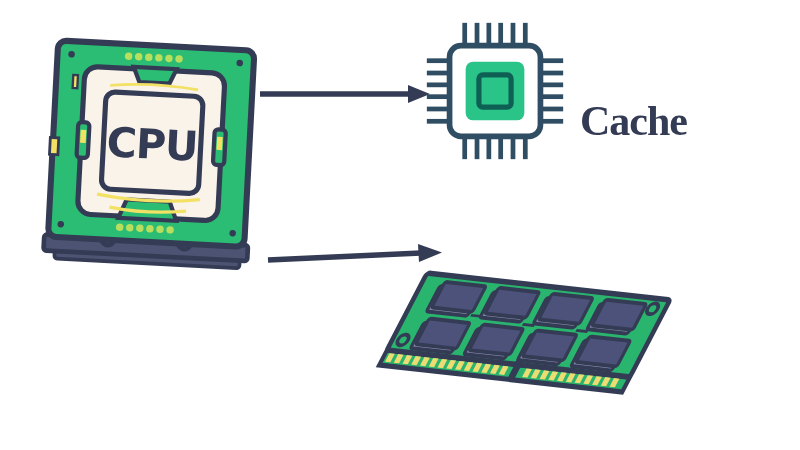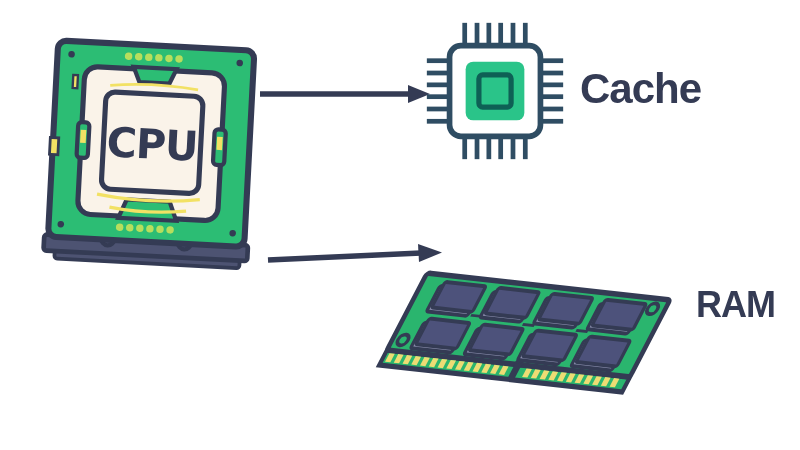--- a/index.html
+++ b/index.html
@@ -9,22 +9,23 @@
     --chip-side:#888cab; --pin-yellow:#eddc74;
   }
   html,body{margin:0;padding:0;}
   .stage{
     position:relative; width:800px; height:450px; background:var(--bg);
     overflow:hidden; font-family:"DejaVu Sans", sans-serif;
   }
   .abs{position:absolute;}
   .label{
     position:absolute; color:var(--ink); font-weight:bold;
-    font-family:Liberation Sans, sans-serif; line-height:1; letter-spacing:-1px;
+    font-family:Liberation Serif, serif; line-height:1; letter-spacing:-1px;
     white-space:nowrap;
+    margin-top:32px;
   }
   .cache-label{left:580px; top:68px; font-size:42px;}
   .ram-label{left:696px; top:287px; font-size:36px;}
   
   .fi{fill:var(--ink)} .fg{fill:var(--board-green)} .fp{fill:var(--pcb-green)}
   .fm{fill:var(--mint)} .fc{fill:var(--cream)} .fy{fill:var(--yellow)}
   .fl{fill:var(--lime)} .fs{fill:var(--slate)} .fct{fill:var(--chip-top)}
   .fcs{fill:var(--chip-side)} .fpy{fill:var(--pin-yellow)} .fw{fill:#fff} .fn{fill:none}
   .si{stroke:var(--ink)} .sc{stroke:var(--cache-ink)} .st{stroke:var(--teal-dark)}
   .sy{stroke:var(--yellow)}
@@ -220,15 +221,14 @@
           <rect x="135" y="40" width="42" height="24" rx="2" class="fct si" stroke-width="3.5"></rect>
         </g>
         <g>
           <rect x="187" y="44" width="42" height="24" rx="2" class="fcs si" stroke-width="3.5"></rect>
           <rect x="190" y="40" width="42" height="24" rx="2" class="fct si" stroke-width="3.5"></rect>
         </g>
       </g>
     </g>
   </svg>
 
-  <div class="label ram-label">RAM</div>
 
 </div>
 
 </body></html>

